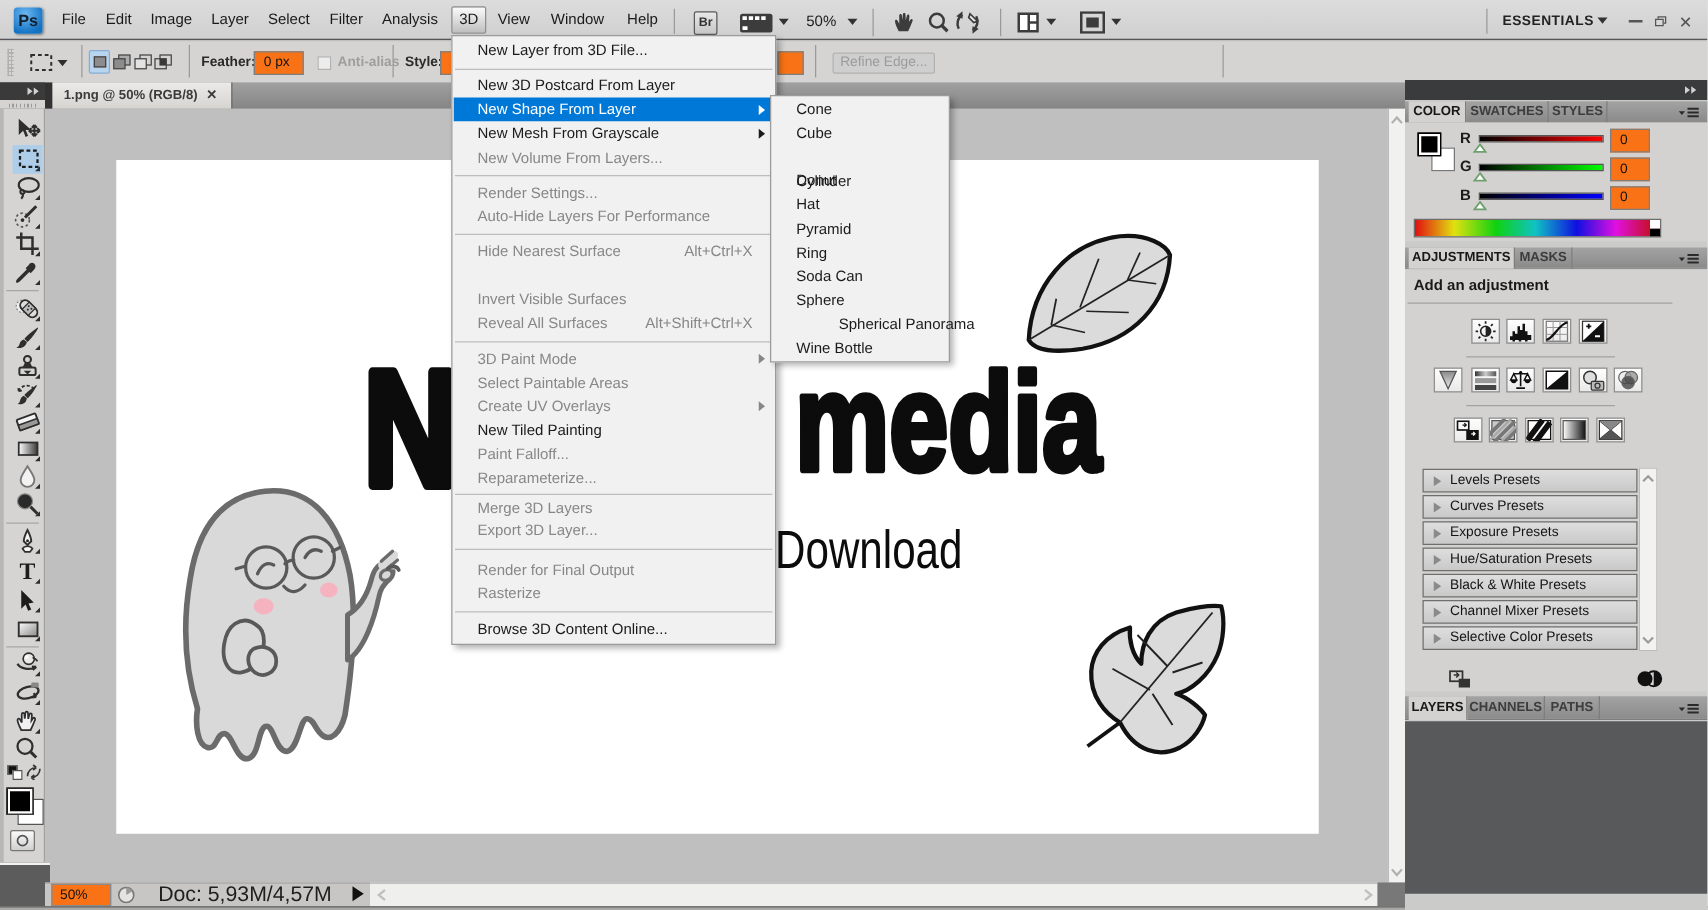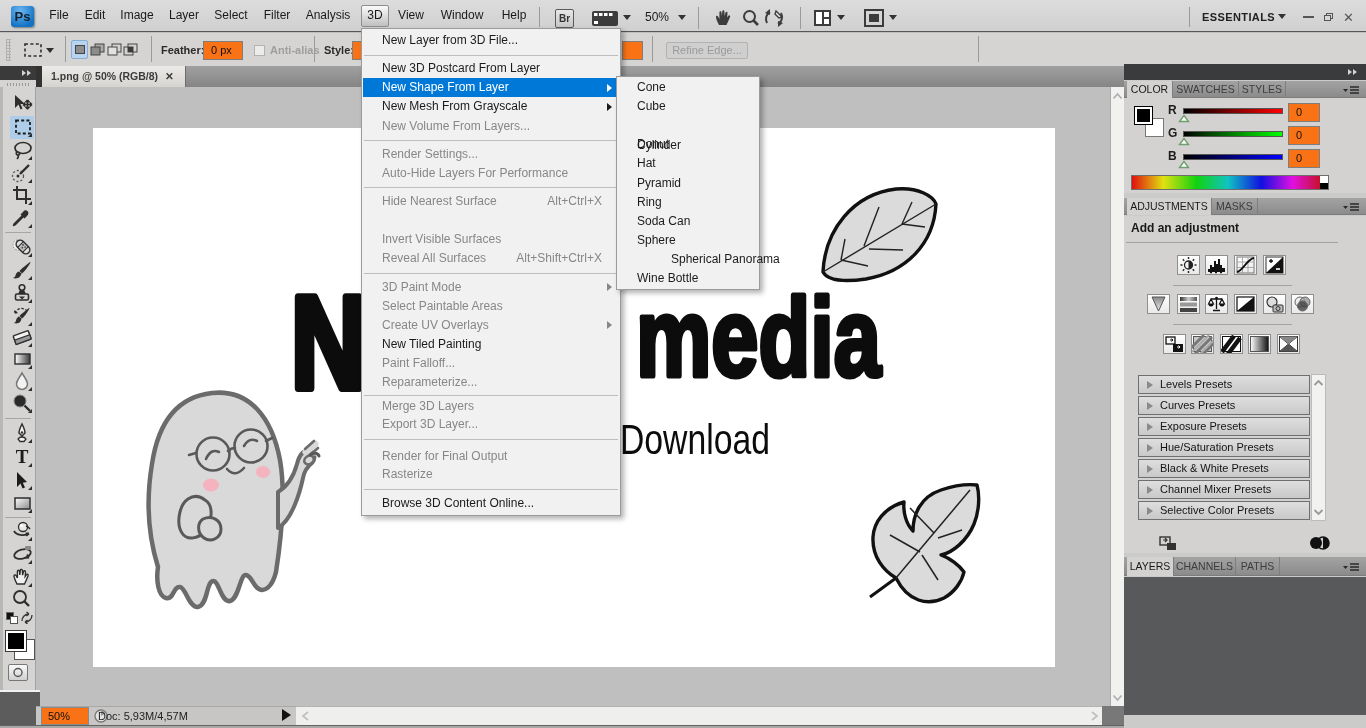--- a/index.html
+++ b/index.html
@@ -31,21 +31,21 @@
 
 #vscroll { left:1110px; top:87px; width:14px; height:619px; background:#f1f1f0; border-left:1px solid #ababab; }
 #statusbar { left:36px; top:706px; width:260px; height:19px; background:#c7c6c5; border-top:1px solid #a8a8a8; }
 #hscroll { left:296px; top:706px; width:806px; height:19px; background:#efefee; border-top:1px solid #b3b3b3; }
 #brcorner { left:1102px; top:706px; width:22px; height:19px; background:#787878; }
 #bottomedge { left:0; top:725px; width:1366px; height:3px; background:#a8a8a7; border-top:1px solid #636363; }
 
 #dock { left:1124px; top:64px; width:242px; height:664px; background:#cbcbca; }
 #dockhead { left:1124px; top:64px; width:242px; height:16px; background:#3a3b3d; }
 .ptabrow { position:absolute; width:242px; height:17px; background:linear-gradient(#a3a3a3,#8b8b8b); border-bottom:1px solid #7c7c7c; }
-.ptab { position:absolute; top:0; height:17px; font-size:10.5px; font-weight:normal; line-height:17px; text-align:center; color:#3d3d3d; border-right:1px solid #7e7e7e; }
+.ptab { position:absolute; top:0; height:17px; font-size:10.5px; font-weight:bold; line-height:17px; text-align:center; color:#3d3d3d; border-right:1px solid #7e7e7e; }
 .ptab.active { background:#d3d2d1; color:#191919; border-right:1px solid #7e7e7e; }
 .pcontent { position:absolute; background:#d3d2d1; }
 .pmenuicon { position:absolute; right:6px; top:4px; width:18px; height:10px; }
 
 #menu3d { left:361px; top:28px; width:260px; height:488px; background:#f1f1f1; border:1px solid #9b9b9b; box-shadow:3px 3px 5px rgba(0,0,0,.3); }
 #submenu { left:616px; top:76px; width:144px; height:214px; background:#f1f1f1; border:1px solid #9b9b9b; box-shadow:3px 3px 5px rgba(0,0,0,.3); }
 .mi { position:absolute; left:1px; right:1px; height:19px; line-height:19px; font-size:12px; color:#1b1b1b; padding-left:19px; white-space:nowrap; }
 .mi.d { color:#878787; }
 .mi .sc { position:absolute; right:17px; }
 .mi .ar { position:absolute; right:7px; top:5.5px; width:0; height:0; border-top:4px solid transparent; border-bottom:4px solid transparent; border-left:5px solid #1b1b1b; }
@@ -395,21 +395,21 @@
   </div>
 <div class="abs" id="blblock"></div>
 
 <div class="abs" id="vscroll"></div>
 <div class="abs" id="statusbar"></div>
 <div class="obox" style="left:41px; top:707px; width:48px; height:18px; line-height:16px; padding-left:6px; border-color:#8a8a8a;">50%</div>
 <svg class="abs" style="left:93px; top:709px;" width="16" height="14">
     <circle cx="8" cy="7" r="6" fill="#e4e4e4" stroke="#777" stroke-width="1.3"></circle>
     <path d="M8 7 L8 1 A6 6 0 0 1 13 4 Z" fill="#999"></path>
   </svg>
-<div class="abs" style="left:98px; top:707px; width:168px; height:18px; font-size:11px; color:#1e1e1e; text-align:left; line-height:18px;">Doc: 5,93M/4,57M</div>
+<div class="abs" style="left:112px; top:707px; width:168px; height:18px; font-size:17px; color:#1e1e1e; text-align:center; line-height:18px;">Doc: 5,93M/4,57M</div>
 <div class="abs" style="left:282px; top:709px; width:0; height:0; border-top:6.5px solid transparent; border-bottom:6.5px solid transparent; border-left:9px solid #111;"></div>
 <div class="abs" id="hscroll"></div>
 <svg class="abs" style="left:301px; top:711px;" width="9" height="10">
     <path d="M7 1 L2 5 L7 9" fill="none" stroke="#c0c0c0" stroke-width="1.8"></path>
   </svg>
 <svg class="abs" style="left:1090px; top:711px;" width="9" height="10">
     <path d="M2 1 L7 5 L2 9" fill="none" stroke="#c0c0c0" stroke-width="1.8"></path>
   </svg>
 <svg class="abs" style="left:1112px; top:92px;" width="11" height="8">
     <path d="M1.5 6.5 L5.5 2 L9.5 6.5" fill="none" stroke="#b0b0b0" stroke-width="1.8"></path>

